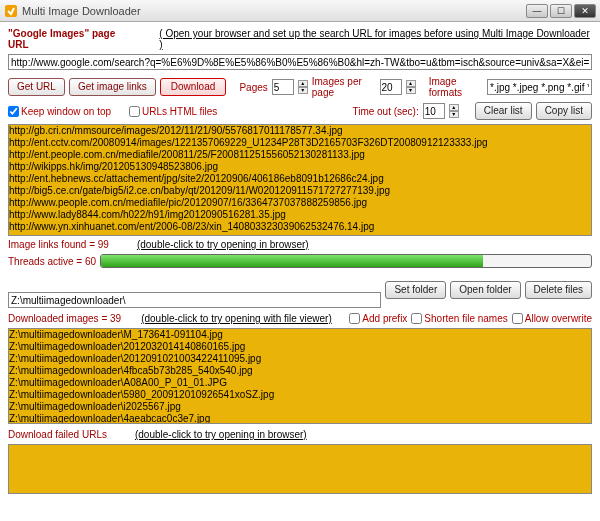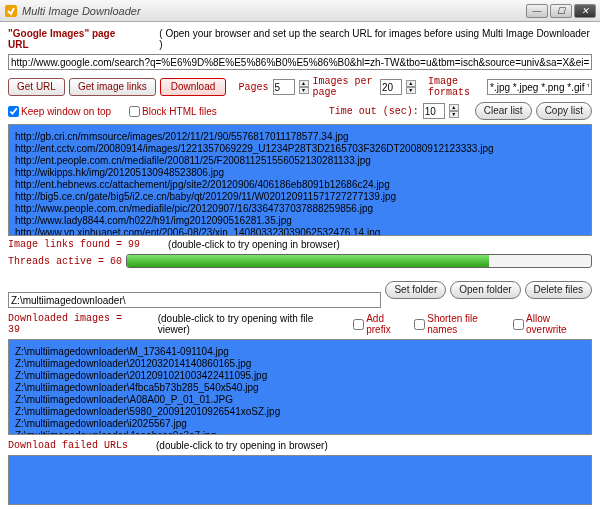--- a/index.html
+++ b/index.html
@@ -12,21 +12,20 @@
     height: 521px;
     overflow: hidden;
   }
   .titlebar {
     height: 22px;
     background: linear-gradient(to bottom, #f8f8f8, #e0e0e0);
     border-bottom: 1px solid #aaa;
     display: flex;
     align-items: center;
     padding: 0 4px;
-    font-style: italic;
   }
   .app-icon {
     width: 14px; height: 14px;
     margin-right: 4px;
     display: inline-block;
   }
   .title-text { color: #444; font-size: 11px; flex: 1; }
   .winbtn {
     width: 22px; height: 14px;
     border: 1px solid #888;
@@ -34,21 +33,21 @@
     margin-left: 2px;
     border-radius: 2px;
     display:flex; align-items:center; justify-content:center;
     font-size: 9px; color:#222;
     cursor:pointer;
   }
   .winbtn.close { background: linear-gradient(to bottom,#666,#333); color:#fff; }
   .content { padding: 6px 8px 8px 8px; }
   .row { display: flex; align-items: center; margin-bottom: 4px; gap: 4px; }
   .lbl { color: #900; font-weight: bold; font-size: 10px; }
-  .hint { color: #000; font-size: 10px; }
+  .hint { color: #000; font-size: 10px; text-decoration: underline; }
   input[type=text].url {
     width: 100%;
     font-size: 10px;
     padding: 1px 2px;
     border: 1px solid #888;
     height: 16px;
   }
   .btn {
     border: 1px solid #905050;
     background: linear-gradient(to bottom,#fefefe,#e5e5e5);
@@ -60,21 +59,21 @@
     height: 18px;
     line-height: 12px;
     white-space: nowrap;
   }
   .btn-grey {
     border: 1px solid #777;
     background: linear-gradient(to bottom,#fefefe,#dcdcdc);
     color: #222;
     font-size: 10px;
     padding: 2px 8px;
-    border-radius: 9px;
+    border-radius: 3px;
     cursor:pointer;
     height: 18px;
     line-height:12px;
     white-space:nowrap;
   }
   .btn-download {
     border: 1px solid #c00;
     background: linear-gradient(to bottom,#fff2f2,#f5d6d6);
     color: #a00000;
     font-size: 10px;
@@ -100,45 +99,45 @@
     padding: 0 2px;
     width: 105px;
   }
   .chk { display:flex; align-items:center; gap:2px; font-size:10px; }
   .chk input { margin:0; width:11px; height:11px; }
   .listbox {
     width: 100%;
     border: 1px solid #888;
     font-size: 10px;
     font-family: Tahoma, Arial, sans-serif;
-    padding: 6px;
+    padding: 0;
     line-height: 12px;
     overflow: hidden;
-    background:#3b82f6;
+    background:#eab308;
   }
   .links-list { height: 112px; }
   .progressbar {
     flex:1; height: 14px;
     border: 1px solid #666;
     border-radius: 3px;
     background: #f4f4f4;
     overflow:hidden;
     position:relative;
   }
   .progressfill {
     height:100%;
     background: linear-gradient(to bottom,#7de36a,#2fa31b);
   }
   .folder-input {
     flex:1; font-size:10px; height:16px; border:1px solid #888; padding:0 2px;margin-top:20px;
   }
   .dl-list { height: 96px; }
   .fail-list { height: 50px; }
   .red { color: #b00000; }
-  .sec-label { color:#a00000; font-size:10px;font-family:Liberation Mono, monospace; }
+  .sec-label { color:#a00000; font-size:10px; }
   .spacer { flex:1; }
   .small-gap { gap:4px; }
 </style>
 </head>
 <body>
 
 <div class="titlebar">
   <span class="app-icon">
     <svg width="14" height="14">
         <rect x="1" y="1" width="12" height="12" fill="#f0a000" rx="2"></rect>
@@ -185,21 +184,21 @@
   </div>
 
   <div class="row small-gap" style="margin-top:4px">
     <label class="chk">
       <input type="checkbox" checked="" style="">
       <span class="red">Keep window on top</span>
     </label>
     <span style="width:10px"></span>
     <label class="chk">
       <input type="checkbox" style="">
-      <span class="red">Block HTML files</span>
+      <span class="red">URLs HTML files</span>
     </label>
     <div class="spacer"></div>
     <span class="sec-label">Time out (sec):</span>
     <input class="num" value="10" style="">
     <div class="spin">
         <div class="s">▴</div>
         <div class="s">▾</div>
       </div>
     <span style="width:8px"></span>
     <button class="btn-grey">Clear list</button>

